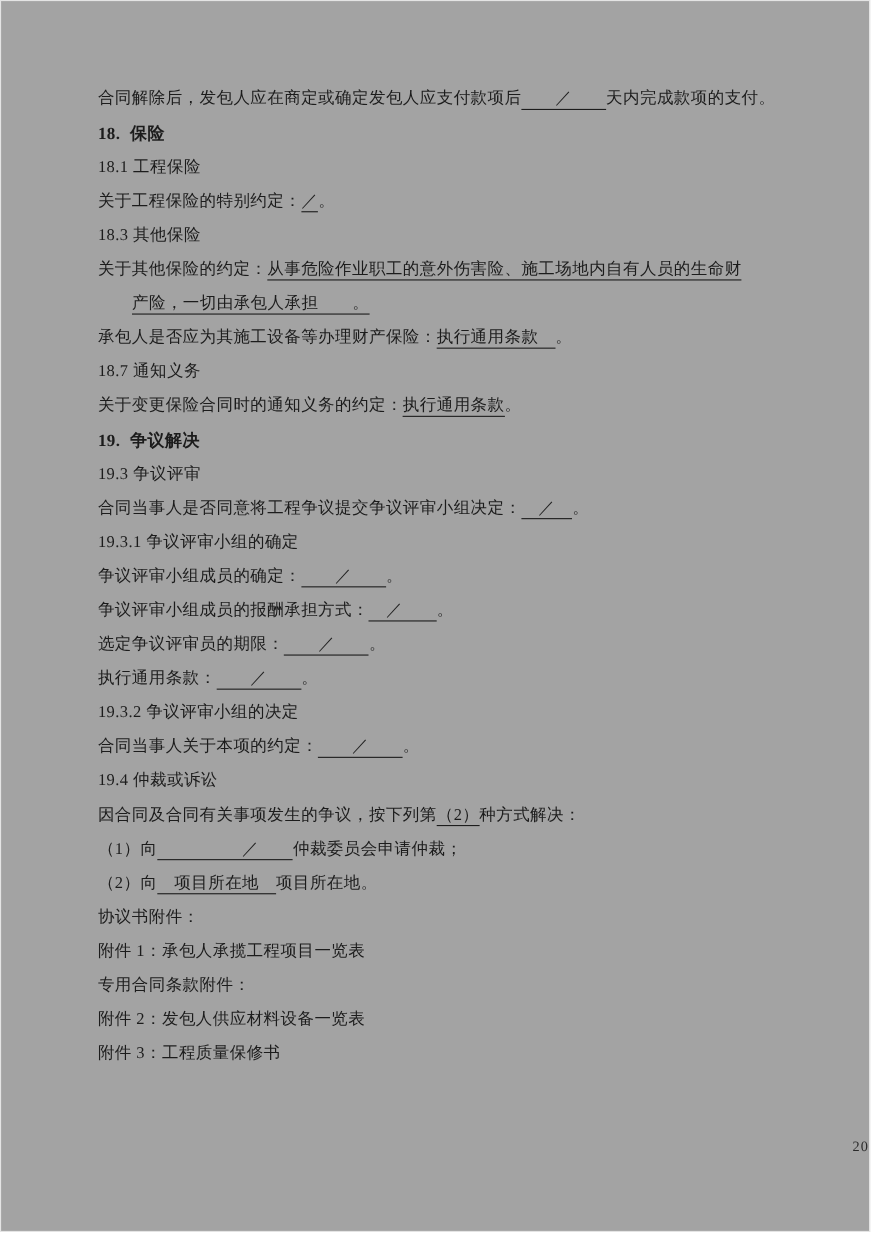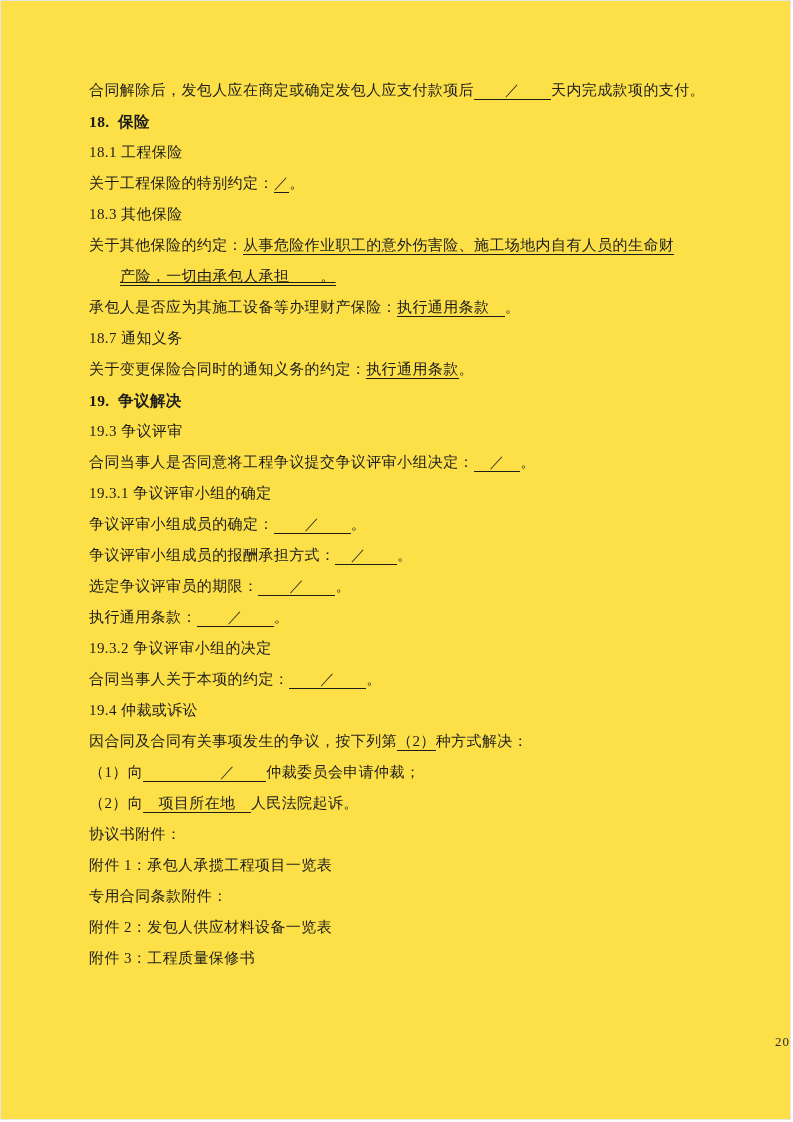--- a/index.html
+++ b/index.html
@@ -7,21 +7,21 @@
     padding: 0;
     width: 793px;
     height: 1122px;
     background: #ffffff;
     font-family: "Liberation Serif", "DejaVu Serif", serif;
   }
   .page {
     position: relative;
     width: 791px;
     height: 1120px;
-    background: #fde047;
+    background: #a3a3a3;
     border: 1px solid #e4e4e4;
     box-sizing: border-box;
     overflow: hidden;
   }
   .doc-body {
     position: absolute;
     top: 74px;
     left: 88px;
     right: 78px;
     color: #1c1c1c;
@@ -32,21 +32,20 @@
     min-height: 31px;
     white-space: pre-wrap;
     letter-spacing: 0.4px;
   }
   .line.bold {
     font-weight: bold;
     font-size: 15.5px;
   }
   .line.indent {
     padding-left: 31px;
-    text-decoration: underline;
   }
   .u {
     border-bottom: 1px solid #1c1c1c;
     padding-bottom: 1px;
   }
   .page-footer {
     position: absolute;
     top: 1033px;
     left: 0;
     width: 100%;
@@ -77,21 +76,21 @@
       <div class="line"><span>19.3.1 争议评审小组的确定</span></div>
       <div class="line"><span>争议评审小组成员的确定：</span><span class="u">　　／　　</span><span>。</span></div>
       <div class="line"><span>争议评审小组成员的报酬承担方式：</span><span class="u">　／　　</span><span>。</span></div>
       <div class="line"><span>选定争议评审员的期限：</span><span class="u">　　／　　</span><span>。</span></div>
       <div class="line"><span>执行通用条款：</span><span class="u">　　／　　</span><span>。</span></div>
       <div class="line"><span>19.3.2 争议评审小组的决定</span></div>
       <div class="line"><span>合同当事人关于本项的约定：</span><span class="u">　　／　　</span><span>。</span></div>
       <div class="line"><span>19.4 仲裁或诉讼</span></div>
       <div class="line"><span>因合同及合同有关事项发生的争议，按下列第</span><span class="u">（2）</span><span>种方式解决：</span></div>
       <div class="line"><span>（1）向</span><span class="u">　　　　　／　　</span><span>仲裁委员会申请仲裁；</span></div>
-      <div class="line"><span>（2）向</span><span class="u">　项目所在地　</span><span>人民法院起诉。</span></div>
+      <div class="line"><span>（2）向</span><span class="u">　项目所在地　</span><span>项目所在地。</span></div>
       <div class="line"><span>协议书附件：</span></div>
       <div class="line"><span>附件 1：承包人承揽工程项目一览表</span></div>
       <div class="line"><span>专用合同条款附件：</span></div>
       <div class="line"><span>附件 2：发包人供应材料设备一览表</span></div>
       <div class="line"><span>附件 3：工程质量保修书</span></div>
     </main>
   <footer class="page-footer">20</footer>
 </div>
 
 </body></html>

